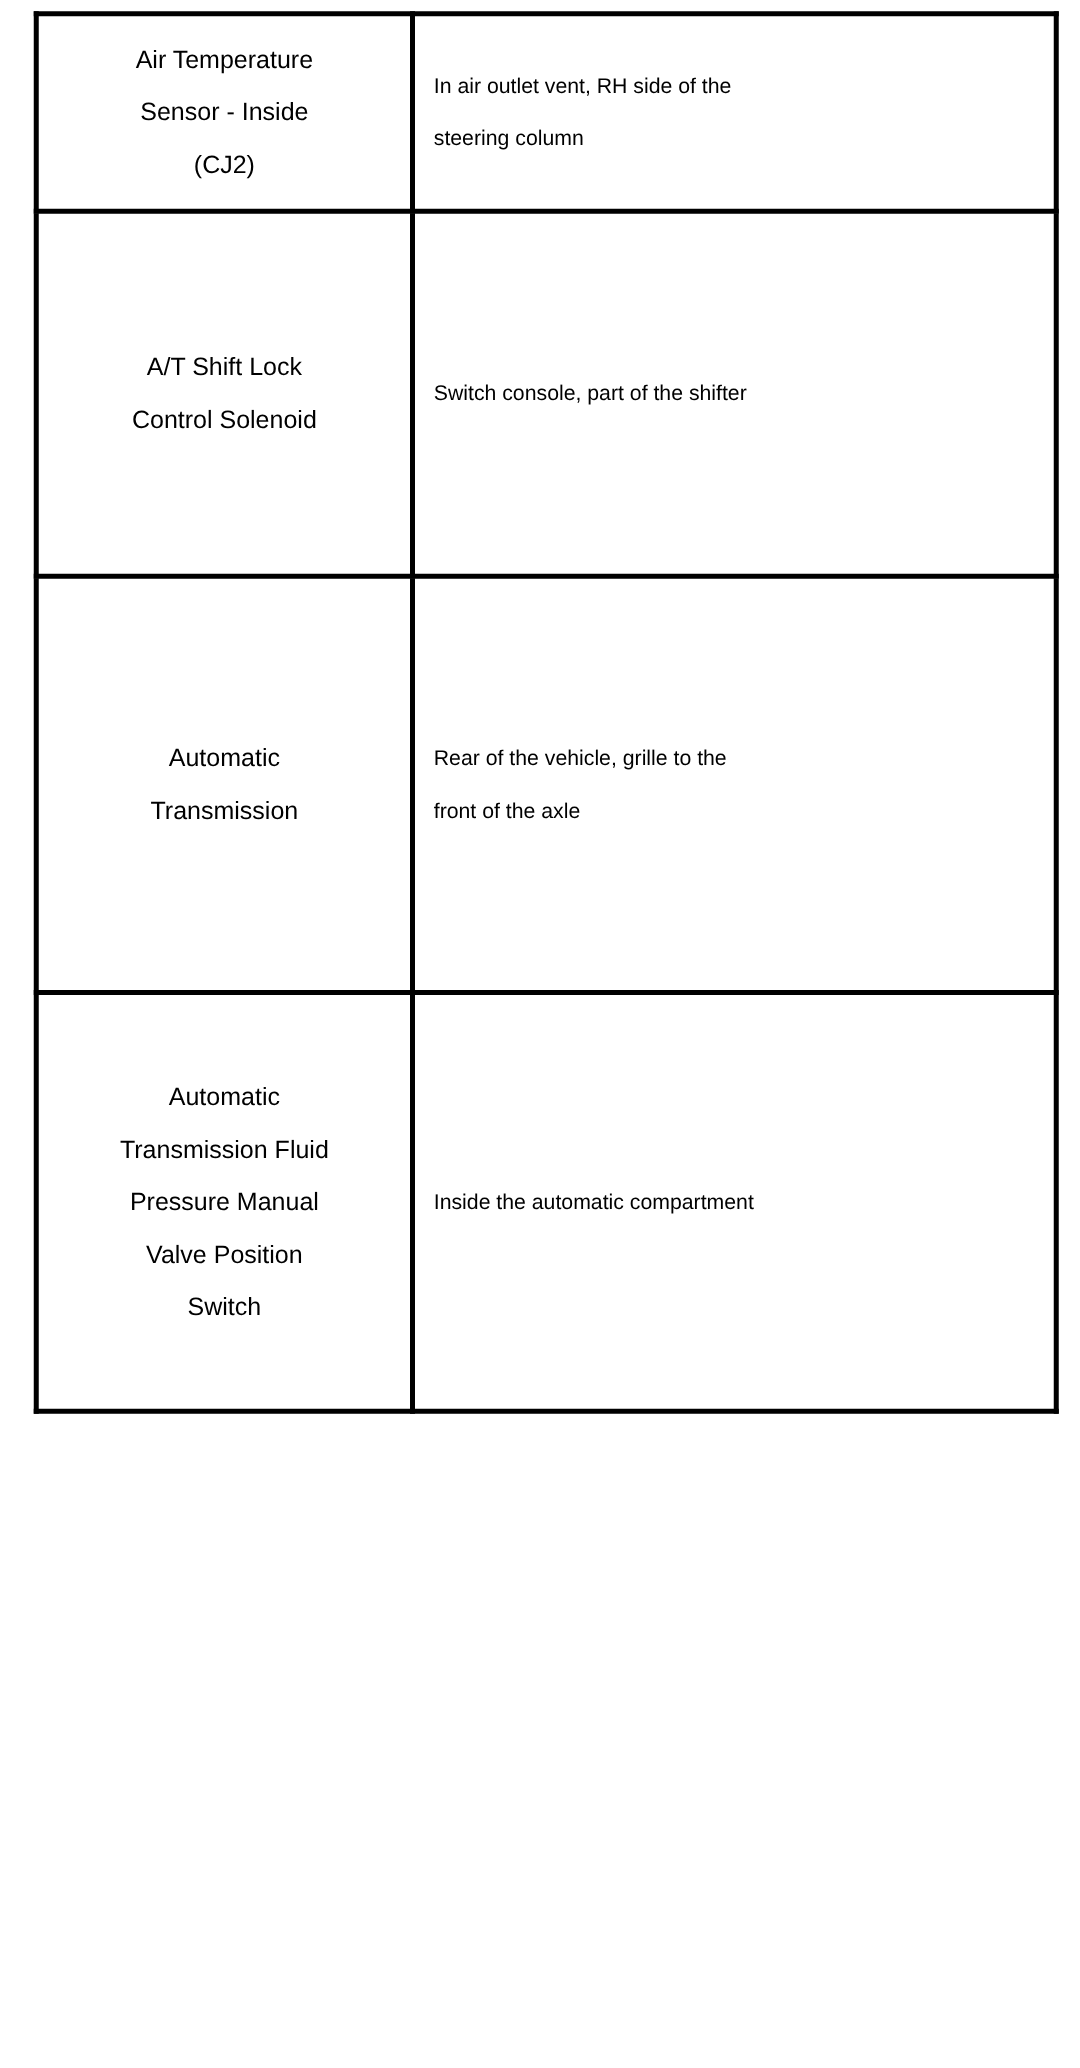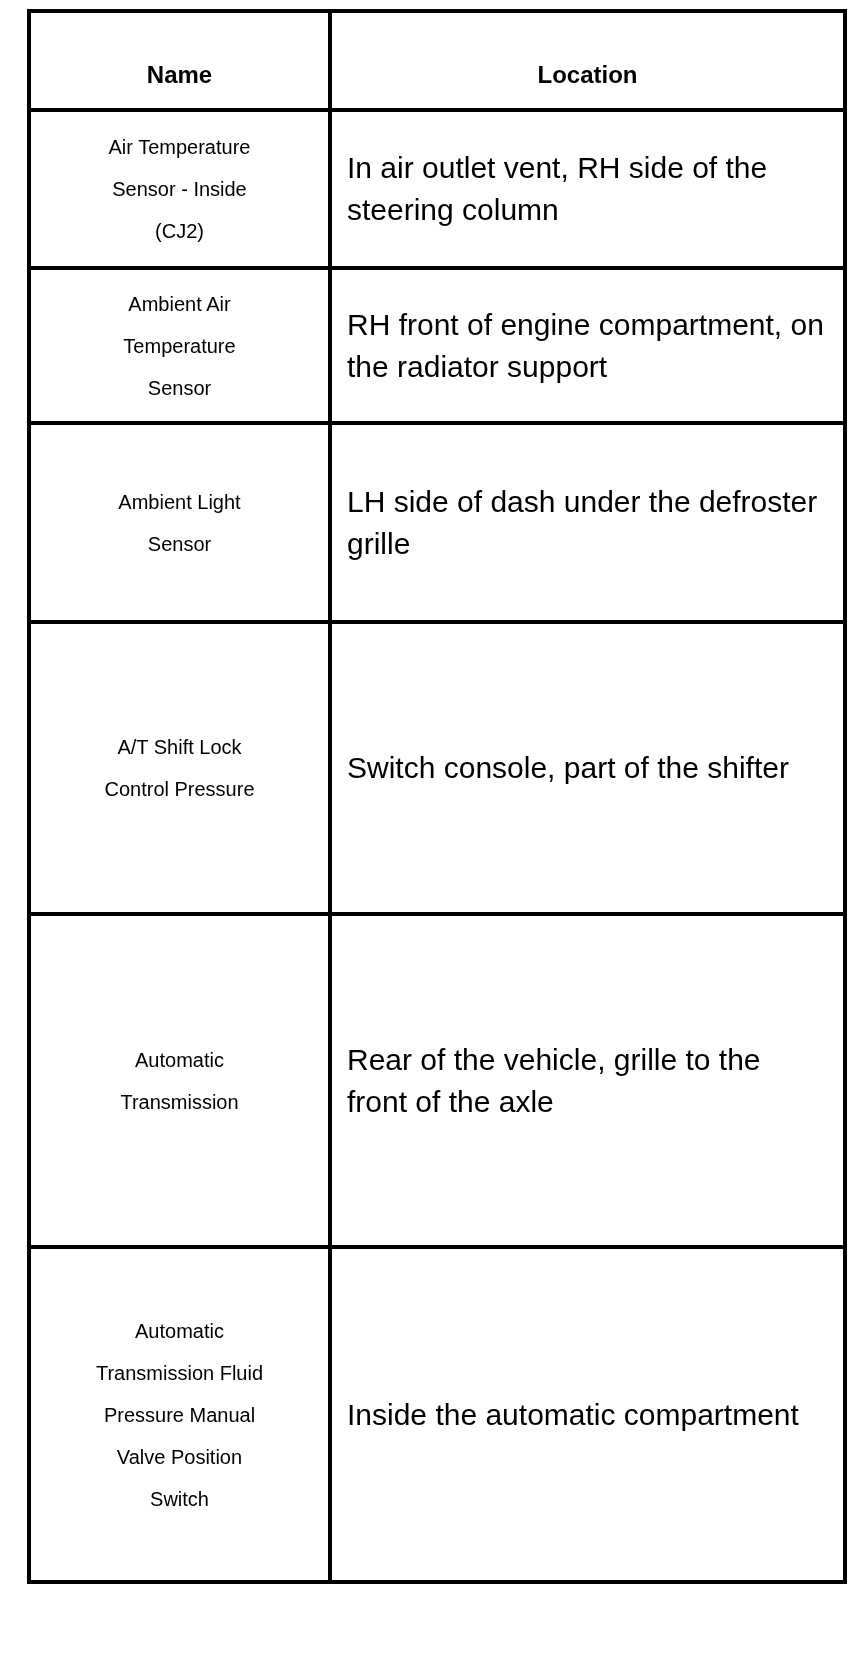--- a/index.html
+++ b/index.html
@@ -40,21 +40,21 @@
     vertical-align: middle;
     white-space: pre-line;
     font-size: 20px;
     line-height: 42px;
     padding: 0 6px;
   }
   td.loc-cell {
     text-align: left;
     vertical-align: middle;
     white-space: pre-line;
-    font-size: 30px;
+    font-size: 17px;
     line-height: 42px;
     padding-left: 15px;
     padding-right: 10px;
   }
   tr.r-head { height: 99px;  }
   tr.r0     { height: 158px; }
   tr.r1     { height: 155px; }
   tr.r2     { height: 199px; }
   tr.r3     { height: 292px; }
   tr.r4     { height: 333px; }
@@ -62,47 +62,30 @@
 </style>
 </head>
 <body>
 
 <table class="loc-table">
   <colgroup>
     <col class="c-name">
     <col class="c-loc">
   </colgroup>
   <tbody>
-    <tr class="r-head">
-      <th class="hdr-cell">Name</th>
-      <th class="hdr-cell">Location</th>
-    </tr>
     <tr class="r0">
       <td class="name-cell">Air Temperature
 Sensor - Inside
 (CJ2)</td>
       <td class="loc-cell">In air outlet vent, RH side of the
 steering column</td>
     </tr>
-    <tr class="r1">
-      <td class="name-cell">Ambient Air
-Temperature
-Sensor</td>
-      <td class="loc-cell">RH front of engine compartment, on
-the radiator support</td>
-    </tr>
-    <tr class="r2">
-      <td class="name-cell">Ambient Light
-Sensor</td>
-      <td class="loc-cell">LH side of dash under the defroster
-grille</td>
-    </tr>
     <tr class="r3">
       <td class="name-cell">A/T Shift Lock
-Control Pressure</td>
+Control Solenoid</td>
       <td class="loc-cell">Switch console, part of the shifter</td>
     </tr>
     <tr class="r4">
       <td class="name-cell">Automatic
 Transmission</td>
       <td class="loc-cell">Rear of the vehicle, grille to the
 front of the axle</td>
     </tr>
     <tr class="r5">
       <td class="name-cell">Automatic

